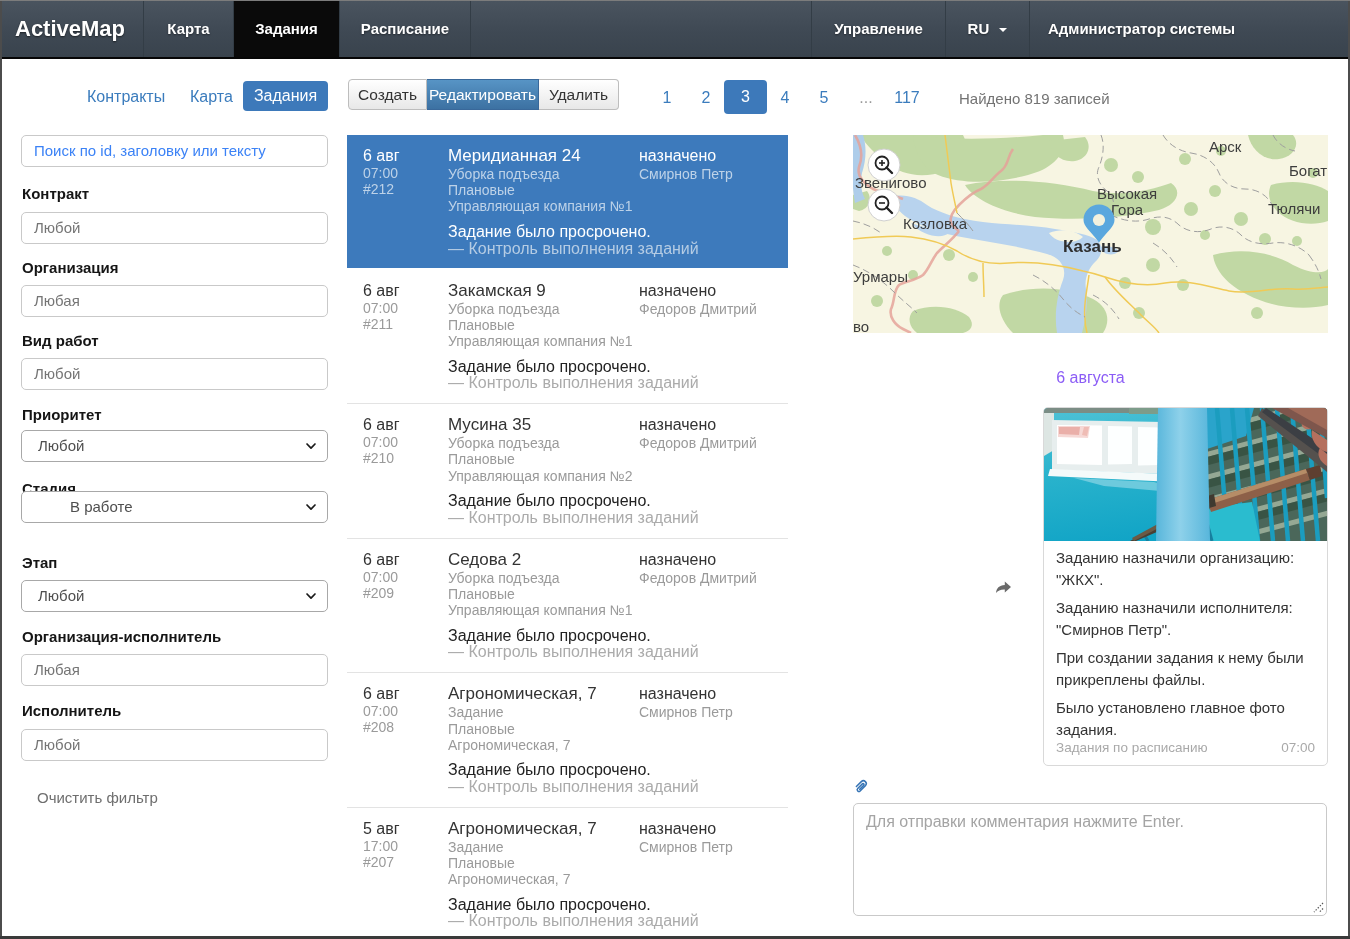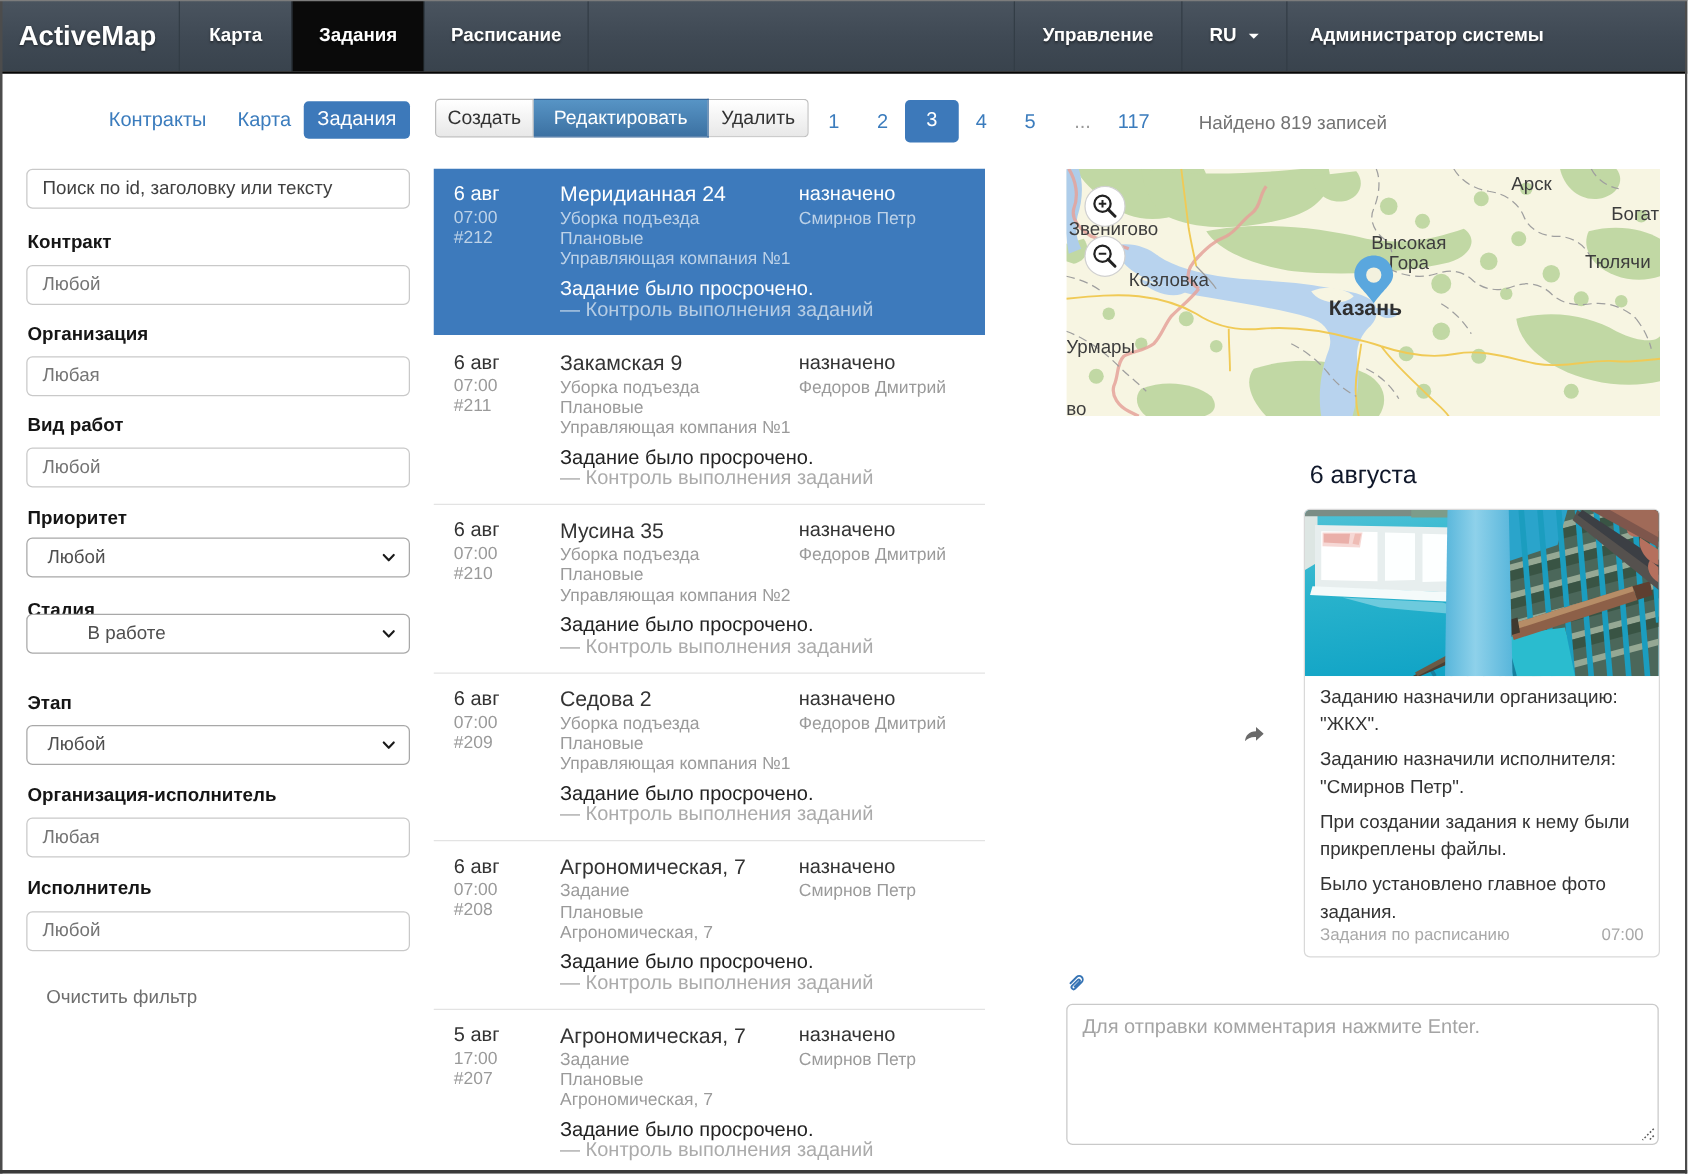--- a/index.html
+++ b/index.html
@@ -42,21 +42,21 @@
   .pg-active { position:absolute; left:724px; top:80px; width:43px; height:34px; background:#3d79ba;
     border-radius:4px; color:#fff; font-size:16px; text-align:center; line-height:34px; }
   #found { position:absolute; left:959px; top:90px; font-size:15px; color:#737373; }
 
   
   #filters { position:absolute; left:21px; top:135px; width:307px; }
   .f-label { position:absolute; left:1px; font-size:15px; font-weight:bold; color:#151515; }
   .f-input { position:absolute; left:0; width:307px; height:32px; border:1px solid #c9c9c9;
     border-radius:5px; font-size:15px; color:#757575; line-height:30px; padding-left:12px;
     background:#fff; }
-  .f-input .ph { color:#404040;margin-top:34px; }
+  .f-input .ph { color:#3b82f6;margin-top:34px; }
   .f-sel { border-color:#a8a8a8; color:#4f4f4f; padding-left:16px; }
   .chev { position:absolute; right:10px; top:9px; width:12px; height:12px; }
   #clearf { position:absolute; left:37px; top:789px; font-size:15px; color:#6e6e6e; }
 
   
   #tasklist { position:absolute; left:347px; top:135px; width:487px; }
   .titem { position:relative; width:441px; height:134.6px; border-bottom:1px solid #e3e3e3; }
   .titem.sel { background:#3d7abc; border-bottom:none; height:133px; margin-bottom:1.6px;}
   .t-date { position:absolute; left:16px; top:12px; font-size:16px; color:#333; }
   .t-sub { font-size:14px; color:#9a9a9a; line-height:16px; }
@@ -66,21 +66,21 @@
   .t-person { position:absolute; left:292px; top:31px; font-size:14px; color:#9a9a9a; }
   .t-over { position:absolute; left:101px; top:89px; font-size:16px; color:#222; line-height:16.5px;}
   .t-ctrl { font-size:16px; color:#ababab; }
   .sel .t-date, .sel .t-title, .sel .t-status, .sel .t-over { color:#fff; }
   .sel .t-sub, .sel .t-tsub, .sel .t-person { color:#bdd2e8; }
   .sel .t-ctrl { color:#b5cce4; }
 
   
   #map { position:absolute; left:853px; top:135px; width:475px; height:198px; overflow:hidden; }
   #dayhdr { position:absolute; left:853px; top:369px; width:475px; text-align:center;
-    font-size:20px; color:#0f172a; }
+    font-size:16px; color:#8b5cf6; }
   #card { position:absolute; left:1043px; top:407px; width:285px; height:359px;
     border:1px solid #d9d9d9; border-radius:5px; background:#fff; }
   #photo { position:absolute; left:0; top:0; width:283px; height:133px; border-radius:4px 4px 0 0; overflow:hidden; }
   .cp { position:absolute; left:12px; width:260px; font-size:15px; color:#333; line-height:21.5px; }
   #cfoot { position:absolute; left:12px; right:12px; bottom:10px; font-size:13.5px; color:#a9a9a9; }
   #cfoot .tm { float:right; }
   #sharearrow { position:absolute; left:995px; top:581px; width:16px; height:12px; }
   #clip { position:absolute; left:852px; top:778px; width:17px; height:17px; }
   #cmt { position:absolute; left:853px; top:803px; width:474px; height:113px;
     border:1px solid #c9c9c9; border-radius:5px; background:#fff; }
@@ -101,21 +101,21 @@
     <div class="nav-item" style="left:945px; width:84px;">RU <span class="caret"></span></div>
     <div class="nav-item" style="left:1029px; width:224px;">Администратор системы</div>
   </div>
 
   <div id="toolbar">
     <div class="tab-link" style="left:87px;">Контракты</div>
     <div class="tab-link" style="left:190px;">Карта</div>
     <div class="tab-pill">Задания</div>
     <div id="btngroup">
       <div class="btn" style="width:79px;">Создать</div>
-      <div class="btn btn-blue" style="width:140px;">Редактировать</div>
+      <div class="btn btn-blue" style="width:112px;">Редактировать</div>
       <div class="btn" style="width:80px;">Удалить</div>
     </div>
     <div class="pg" style="left:647px;">1</div>
     <div class="pg" style="left:686px;">2</div>
     <div class="pg-active">3</div>
     <div class="pg" style="left:765px;">4</div>
     <div class="pg" style="left:804px;">5</div>
     <div class="pg" style="left:846px; color:#9a9a9a;">...</div>
     <div class="pg" style="left:887px;">117</div>
     <div id="found">Найдено 819 записей</div>

